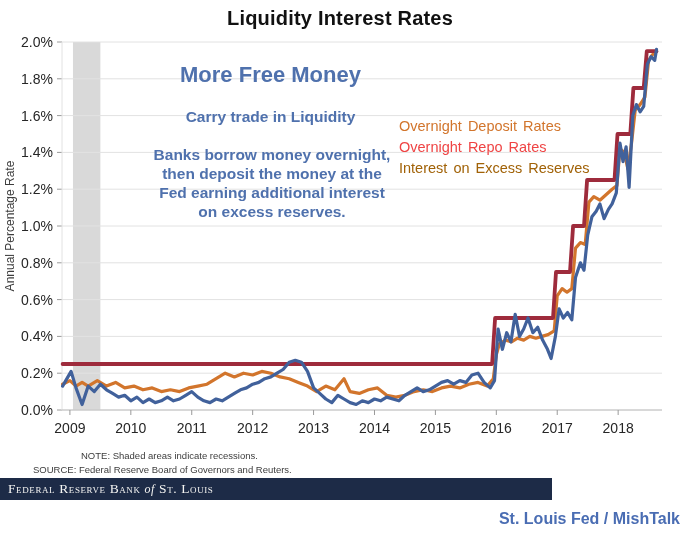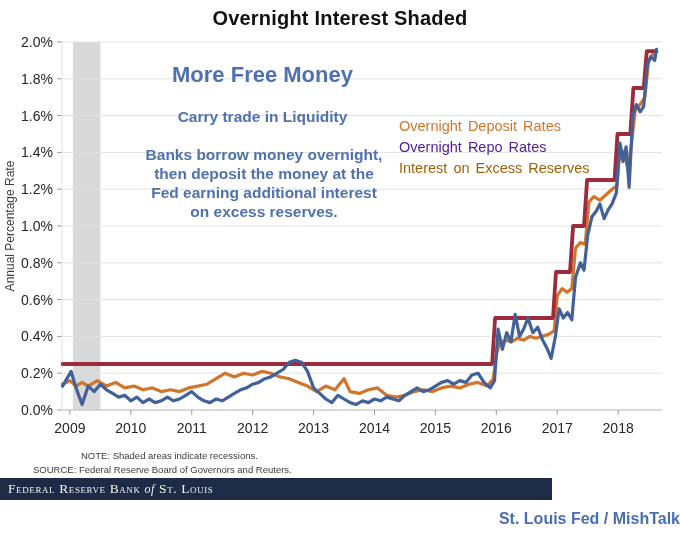--- a/index.html
+++ b/index.html
@@ -5,21 +5,21 @@
   html,body{margin:0;padding:0;}
   body{
     width:680px;height:546px;position:relative;background:#ffffff;
     font-family:"Liberation Sans",sans-serif;overflow:hidden;
   }
   .chart-title{
     position:absolute;top:7px;left:0;width:680px;text-align:center;
     font-size:20px;font-weight:bold;color:#111111;letter-spacing:0.2px;
   }
   #chart-wrap{position:absolute;top:0;left:0;width:680px;height:445px;}
-  .anno{position:absolute;text-align:center;color:#4f71ad;font-weight:bold;}
+  .anno{position:absolute;text-align:center;color:#4f71ad;font-weight:bold;margin-left:8px;}
   .anno-headline{top:62px;left:145px;width:235px;font-size:22px;}
   .anno-subhead{top:108px;left:145px;width:235px;font-size:15.5px;}
   .anno-body{top:145px;left:145px;width:238px;font-size:15.5px;line-height:19px;}
   .legend{position:absolute;top:116px;left:399px;font-size:14.5px;line-height:21px;word-spacing:2px;}
   .legend-item{white-space:nowrap;}
   .notes{position:absolute;left:33px;font-size:9.5px;color:#3c3c3c;}
   .note-line{top:450px;padding-left:48px;}
   .source-line{top:464px;}
   .bank-bar{
     position:absolute;top:478px;left:0;width:552px;height:22px;background:#1d2b47;
@@ -28,21 +28,21 @@
   }
   .bank-of{font-variant:normal;font-style:italic;font-size:12px;text-transform:lowercase;}
   .credit{
     position:absolute;top:510px;left:0;width:680px;text-align:right;
     font-size:16px;font-weight:bold;color:#4a6db3;
   }
 </style>
 </head>
 <body>
 
-<div class="chart-title">Overnight Interest Shaded</div>
+<div class="chart-title">Liquidity Interest Rates</div>
 
 <div id="chart-wrap">
   <svg id="chart-svg" width="680" height="445" viewBox="0 0 680 445" xmlns="http://www.w3.org/2000/svg">
       <rect x="72.96446700507987" y="42" width="27.411167512692742" height="368" fill="#d9d9d9"></rect>
       <line x1="62" y1="410" x2="662" y2="410" stroke="#e2e2e2" stroke-width="1"></line>
       <line x1="57" y1="410" x2="62" y2="410" stroke="#9a9a9a" stroke-width="1"></line>
       <text x="53" y="415" text-anchor="end" font-size="14" font-family="Liberation Sans, sans-serif" fill="#262626">0.0%</text>
       <line x1="62" y1="373.2" x2="662" y2="373.2" stroke="#e2e2e2" stroke-width="1"></line>
       <line x1="57" y1="373.2" x2="62" y2="373.2" stroke="#9a9a9a" stroke-width="1"></line>
       <text x="53" y="378.2" text-anchor="end" font-size="14" font-family="Liberation Sans, sans-serif" fill="#262626">0.2%</text>
@@ -101,21 +101,21 @@
       <polyline points="62.6,386.1 71.1,371.4 76.0,387.9 82.1,404.5 88.2,386.1 94.3,391.6 100.4,384.2 106.5,389.8 112.6,393.4 118.6,397.1 124.7,395.3 130.8,400.8 136.9,397.1 143.0,402.6 149.1,399.0 155.2,402.6 161.3,400.8 167.4,397.1 173.5,400.8 179.6,399.0 185.7,395.3 191.7,391.6 197.8,397.1 203.9,400.8 210.0,402.6 216.1,399.0 222.2,400.8 228.3,397.1 234.4,393.4 240.5,389.8 246.6,387.9 252.7,384.2 258.8,382.4 264.8,378.7 270.9,376.9 277.0,373.2 283.1,369.5 289.2,362.2 295.3,360.3 301.4,362.2 307.5,371.4 313.6,387.9 319.7,393.4 325.8,399.0 331.8,402.6 337.9,395.3 344.0,399.0 350.1,402.6 356.2,404.5 362.3,400.8 368.4,402.6 374.5,399.0 380.6,400.8 386.7,397.1 392.8,399.0 398.9,400.8 404.9,395.3 411.0,391.6 417.1,387.9 423.2,391.6 429.3,389.8 435.4,386.1 441.5,382.4 447.6,380.6 453.7,384.2 459.8,380.6 465.9,382.4 471.9,375.0 478.0,373.2 484.1,382.4 490.2,387.9 494.5,380.6 498.1,329.0 502.4,349.3 506.7,332.7 510.9,341.9 515.2,314.3 519.5,336.4 523.7,329.0 528.0,318.0 532.9,332.7 537.7,327.2 542.6,340.1 547.5,349.3 551.1,358.5 555.4,336.4 559.1,308.8 563.3,318.0 567.6,312.5 571.8,319.8 575.5,277.5 580.4,262.8 584.0,270.2 587.7,235.2 591.9,216.8 596.2,211.3 599.9,203.9 604.1,218.6 608.4,209.4 612.1,203.9 616.3,192.9 620.0,143.2 623.0,161.6 626.1,146.9 629.1,187.4 632.8,115.6 636.4,104.6 640.1,111.9 643.7,106.4 647.4,64.1 651.0,56.7 654.7,60.4 656.5,49.4" fill="none" stroke="#41619b" stroke-width="3.2" stroke-linejoin="round" stroke-linecap="round"></polyline>
     </svg>
 </div>
 
 <div class="anno anno-headline">More Free Money</div>
 <div class="anno anno-subhead">Carry trade in Liquidity</div>
 <div class="anno anno-body">Banks borrow money overnight, then deposit the money at the Fed earning additional interest on excess reserves.</div>
 
 <div class="legend">
   <div class="legend-item" style="color: rgb(210, 117, 44);">Overnight Deposit Rates</div>
-  <div class="legend-item" style="color: #4c1d95;">Overnight Repo Rates</div>
+  <div class="legend-item" style="color: #ef4444;">Overnight Repo Rates</div>
   <div class="legend-item" style="color: #a16207;">Interest on Excess Reserves</div>
 </div>
 
 <div class="notes note-line">NOTE: Shaded areas indicate recessions.</div>
 <div class="notes source-line">SOURCE: Federal Reserve Board of Governors  and Reuters.</div>
 
 <div class="bank-bar"><span>Federal Reserve Bank </span><span class="bank-of">of</span><span> St. Louis</span></div>
 
 <div class="credit">St. Louis Fed / MishTalk</div>
 

